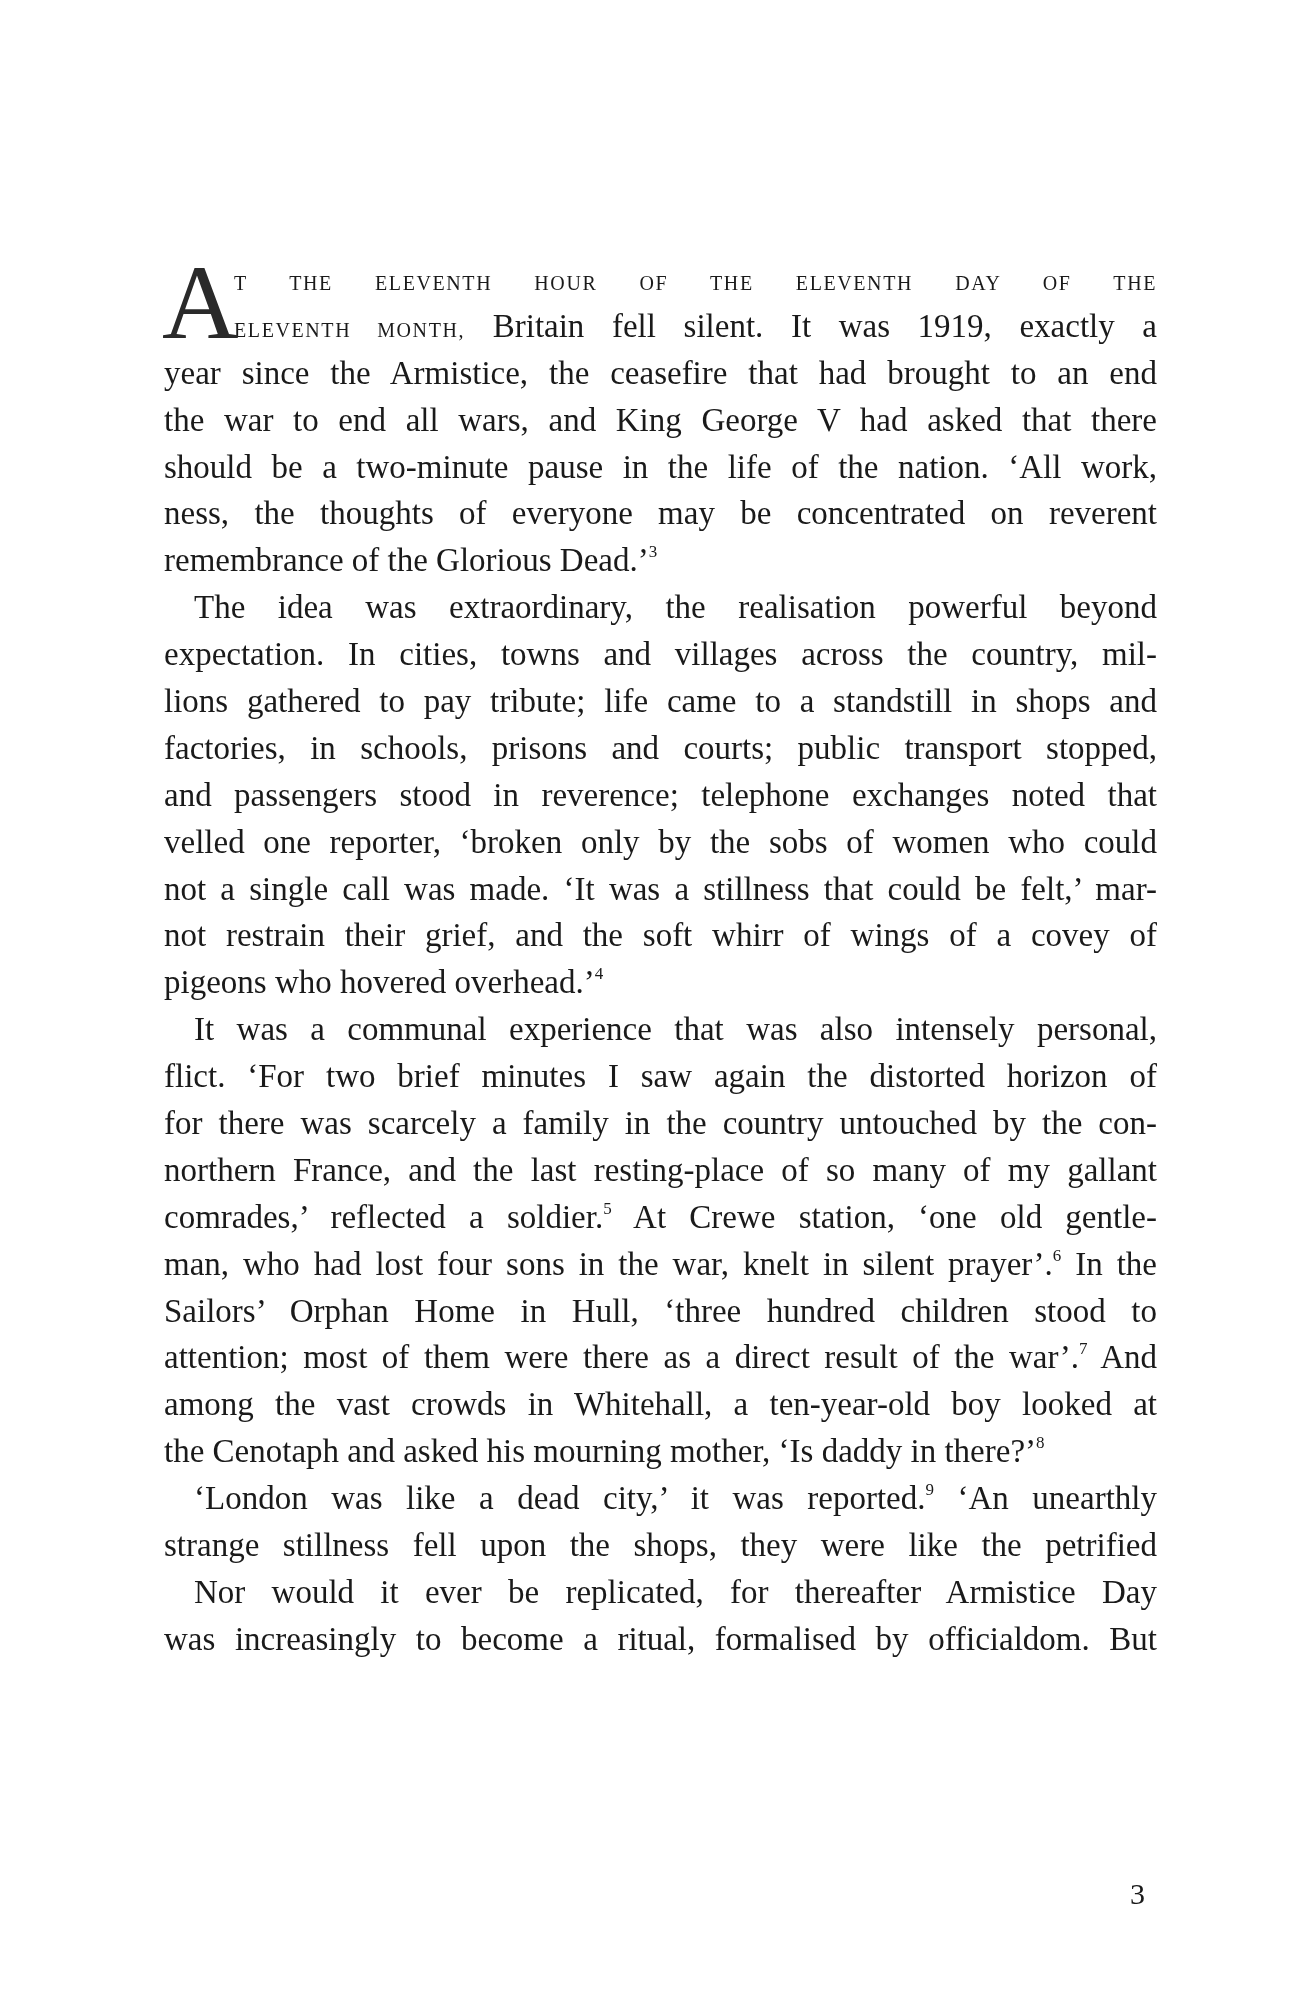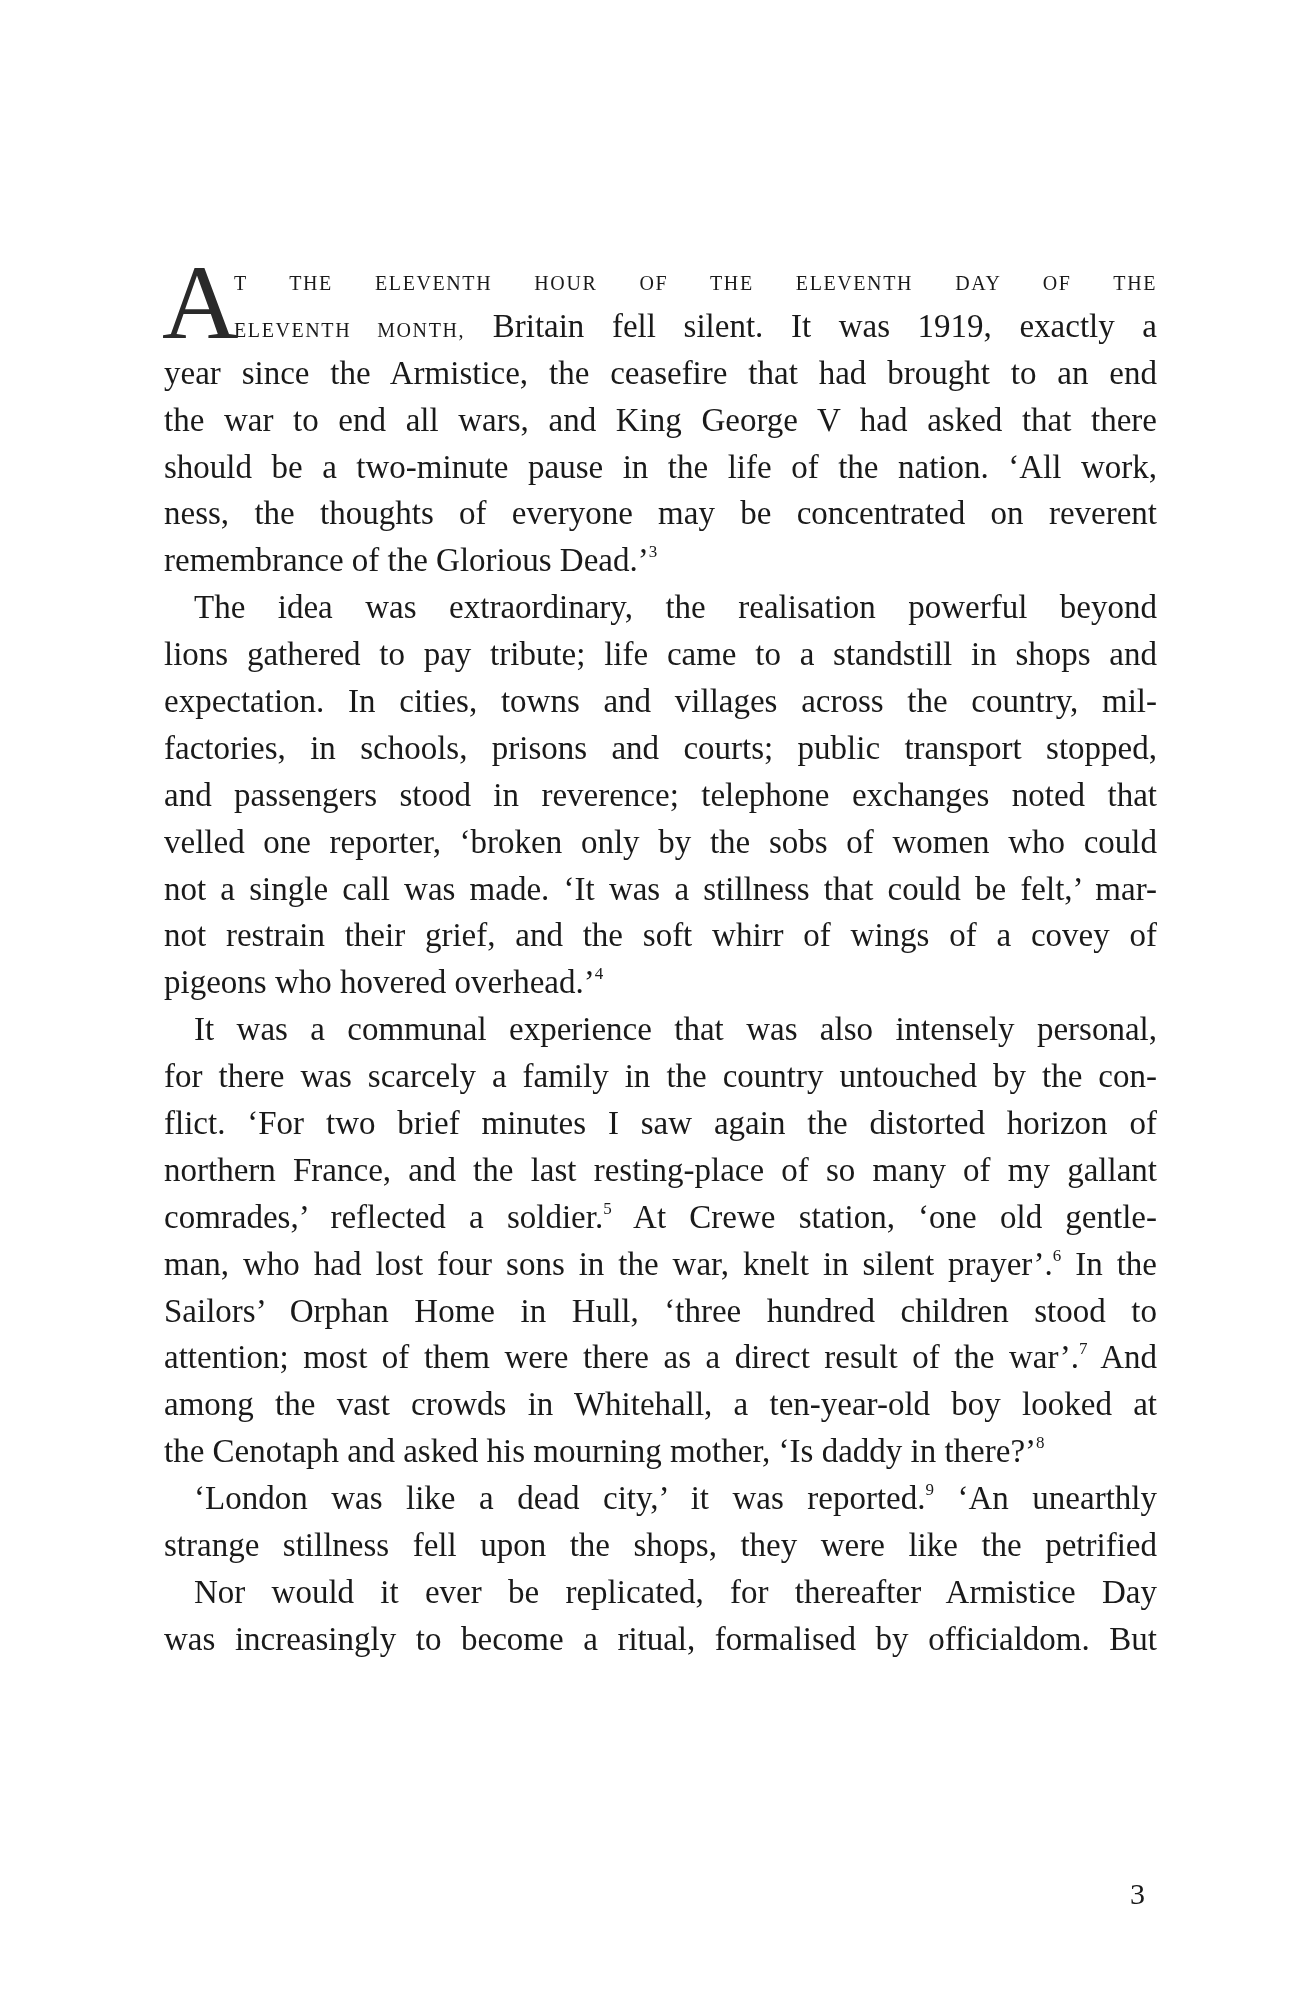--- a/index.html
+++ b/index.html
@@ -27,31 +27,31 @@
   <div class="column" id="column">
     <span class="dropcap">A</span>
   <div class="line first-lines"><span class="t"><span class="sc">T THE ELEVENTH HOUR OF THE ELEVENTH DAY OF THE</span></span></div>
       <div class="line first-lines"><span class="t"><span class="sc">ELEVENTH MONTH,</span><span> Britain fell silent. It was 1919, exactly a</span></span></div>
       <div class="line"><span class="t"><span>year since the Armistice, the ceasefire that had brought to an end</span></span></div>
       <div class="line"><span class="t"><span>the war to end all wars, and King George V had asked that there</span></span></div>
       <div class="line"><span class="t"><span>should be a two-minute pause in the life of the nation. ‘All work,</span></span></div>
       <div class="line"><span class="t"><span>ness, the thoughts of everyone may be concentrated on reverent</span></span></div>
       <div class="line last"><span class="t"><span>remembrance of the Glorious Dead.’</span><sup>3</sup></span></div>
       <div class="line indent"><span class="t"><span>The idea was extraordinary, the realisation powerful beyond</span></span></div>
+      <div class="line"><span class="t"><span>expectation. In cities, towns and villages across the country, mil-</span></span></div>
       <div class="line"><span class="t"><span>lions gathered to pay tribute; life came to a standstill in shops and</span></span></div>
-      <div class="line"><span class="t"><span>expectation. In cities, towns and villages across the country, mil-</span></span></div>
       <div class="line"><span class="t"><span>factories, in schools, prisons and courts; public transport stopped,</span></span></div>
       <div class="line"><span class="t"><span>and passengers stood in reverence; telephone exchanges noted that</span></span></div>
       <div class="line"><span class="t"><span>velled one reporter, ‘broken only by the sobs of women who could</span></span></div>
       <div class="line"><span class="t"><span>not a single call was made. ‘It was a stillness that could be felt,’ mar-</span></span></div>
       <div class="line"><span class="t"><span>not restrain their grief, and the soft whirr of wings of a covey of</span></span></div>
       <div class="line last"><span class="t"><span>pigeons who hovered overhead.’</span><sup>4</sup></span></div>
       <div class="line indent"><span class="t"><span>It was a communal experience that was also intensely personal,</span></span></div>
+      <div class="line"><span class="t"><span>flict. ‘For two brief minutes I saw again the distorted horizon of</span></span></div>
       <div class="line"><span class="t"><span>for there was scarcely a family in the country untouched by the con-</span></span></div>
-      <div class="line"><span class="t"><span>flict. ‘For two brief minutes I saw again the distorted horizon of</span></span></div>
       <div class="line"><span class="t"><span>northern France, and the last resting-place of so many of my gallant</span></span></div>
       <div class="line"><span class="t"><span>comrades,’ reflected a soldier.</span><sup>5</sup><span> At Crewe station, ‘one old gentle-</span></span></div>
       <div class="line"><span class="t"><span>man, who had lost four sons in the war, knelt in silent prayer’.</span><sup>6</sup><span> In the</span></span></div>
       <div class="line"><span class="t"><span>Sailors’ Orphan Home in Hull, ‘three hundred children stood to</span></span></div>
       <div class="line"><span class="t"><span>attention; most of them were there as a direct result of the war’.</span><sup>7</sup><span> And</span></span></div>
       <div class="line"><span class="t"><span>among the vast crowds in Whitehall, a ten-year-old boy looked at</span></span></div>
       <div class="line last"><span class="t"><span>the Cenotaph and asked his mourning mother, ‘Is daddy in there?’</span><sup>8</sup></span></div>
       <div class="line indent"><span class="t"><span>‘London was like a dead city,’ it was reported.</span><sup>9</sup><span> ‘An unearthly</span></span></div>
       <div class="line"><span class="t"><span>strange stillness fell upon the shops, they were like the petrified</span></span></div>
       <div class="line indent"><span class="t"><span>Nor would it ever be replicated, for thereafter Armistice Day</span></span></div>

